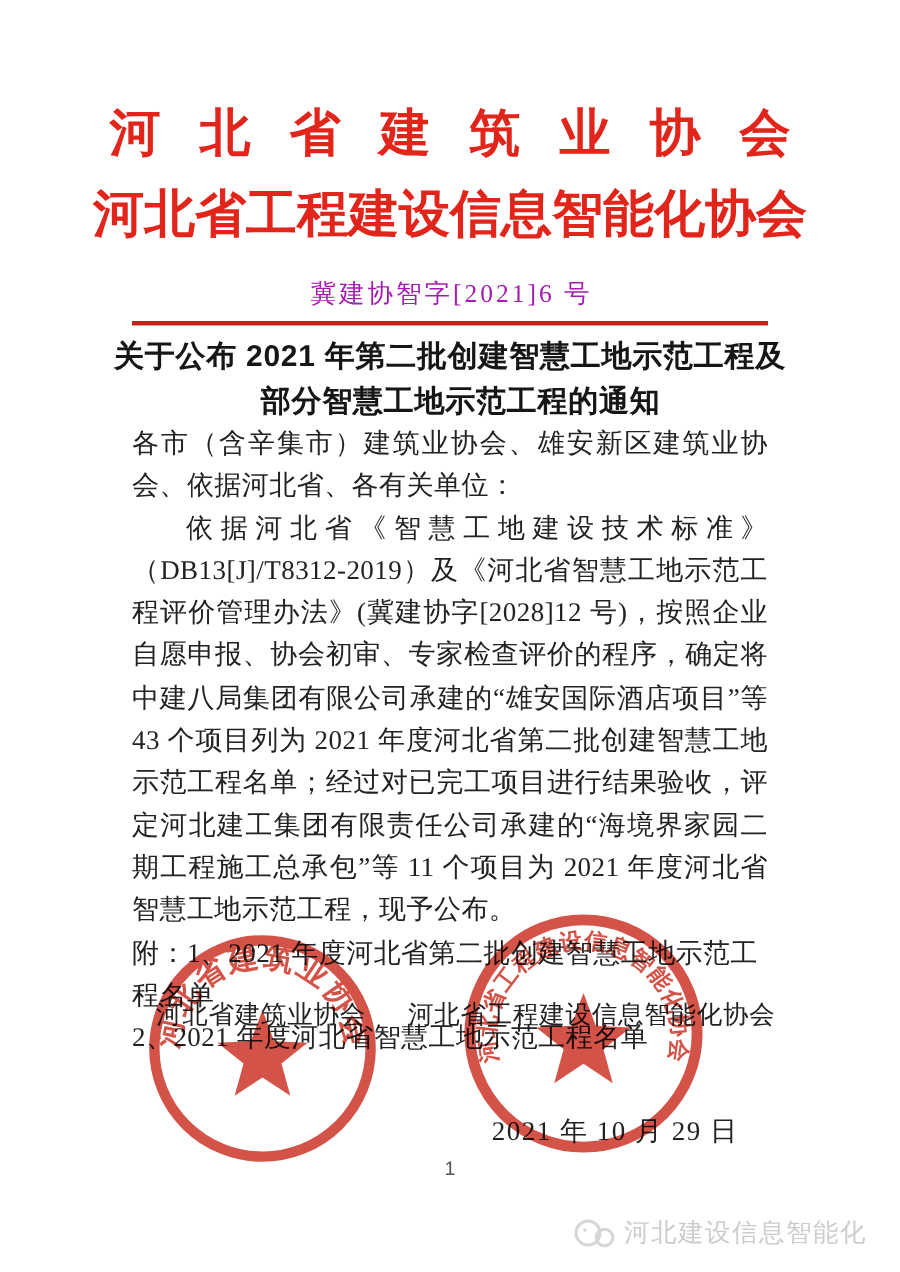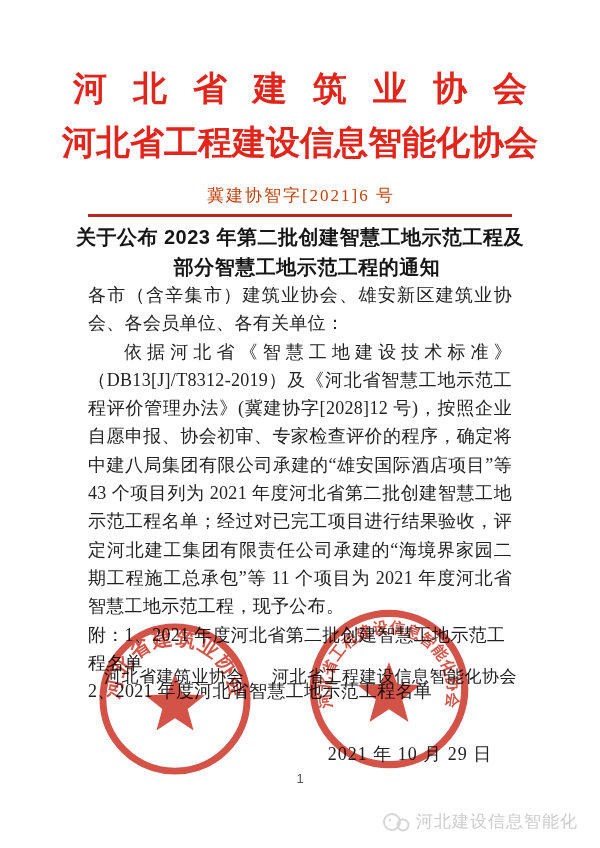--- a/index.html
+++ b/index.html
@@ -22,21 +22,21 @@
   .org-line2 {
     position: absolute; top: 120px; left: 0; right: 0;
     text-align: center;
     font-size: 34px; font-weight: bold;
     letter-spacing: 0px;
     white-space: nowrap;
   }
   .doc-number {
     position: absolute; top: 184px; left: 0; right: 0;
     text-align: center;
-    font-size: 17px; color: #c2410c;
+    font-size: 17px; color: #a21caf;
     letter-spacing: 2px; text-indent: 2px;
   }
   .red-rule {
     position: absolute; top: 214px; left: 88px;
     width: 424px; height: 3px;
   }
   
   .doc-title {
     position: absolute; left: 0; right: 0;
     text-align: center;
@@ -93,25 +93,25 @@
 </head>
 <body>
 
 <div class="page">
 
   <div class="org-line1" style="color:#e1251b">河北省建筑业协会</div>
   <div class="org-line2" style="color:#e1251b">河北省工程建设信息智能化协会</div>
   <div class="doc-number">冀建协智字[2021]6 号</div>
   <div class="red-rule" style="background:#bf241b"></div>
 
-  <div class="doc-title l1">关于公布 2023 年第二批创建智慧工地示范工程及</div>
+  <div class="doc-title l1">关于公布 2021 年第二批创建智慧工地示范工程及</div>
   <div class="doc-title l2">部分智慧工地示范工程的通知</div>
 
   <div class="body-block">
-    <p>各市（含辛集市）建筑业协会、雄安新区建筑业协会、各会员单位、各有关单位：</p>
+    <p>各市（含辛集市）建筑业协会、雄安新区建筑业协会、依据河北省、各有关单位：</p>
     <p class="para-main">依据河北省《智慧工地建设技术标准》（DB13[J]/T8312-2019）及《河北省智慧工地示范工程评价管理办法》(冀建协字[2028]12 号)，按照企业自愿申报、协会初审、专家检查评价的程序，确定将中建八局集团有限公司承建的“雄安国际酒店项目”等 43 个项目列为 2021 年度河北省第二批创建智慧工地示范工程名单；经过对已完工项目进行结果验收，评定河北建工集团有限责任公司承建的“海境界家园二期工程施工总承包”等 11 个项目为 2021 年度河北省智慧工地示范工程，现予公布。</p>
     <p class="attach-1">附：1、2021 年度河北省第二批创建智慧工地示范工程名单</p>
     <p class="attach-2">2、2021 年度河北省智慧工地示范工程名单</p>
   </div>
 
   <div class="sig-label sig-left">河北省建筑业协会</div>
   <div class="sig-label sig-right">河北省工程建设信息智能化协会</div>
 
   <svg class="seal seal-left" width="158" height="158" viewBox="0 0 160 160">
     <circle cx="80" cy="80" r="73" fill="none" stroke="#d0463a" stroke-width="7"></circle>

